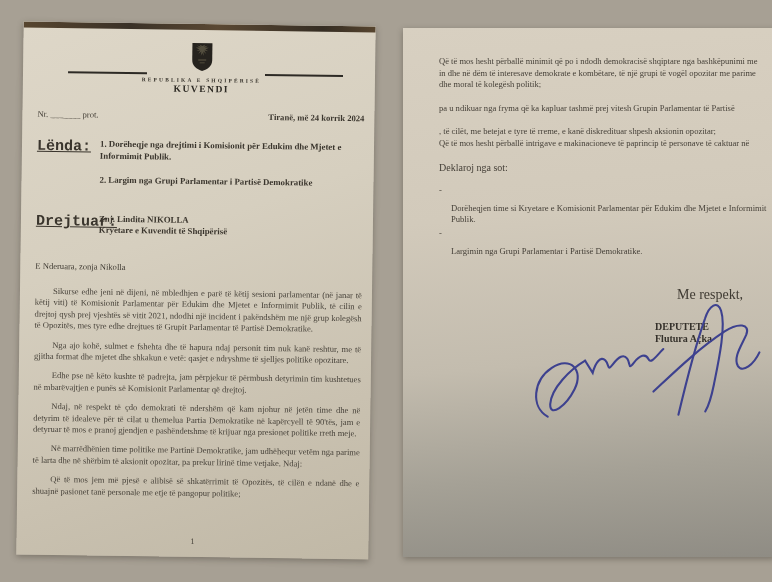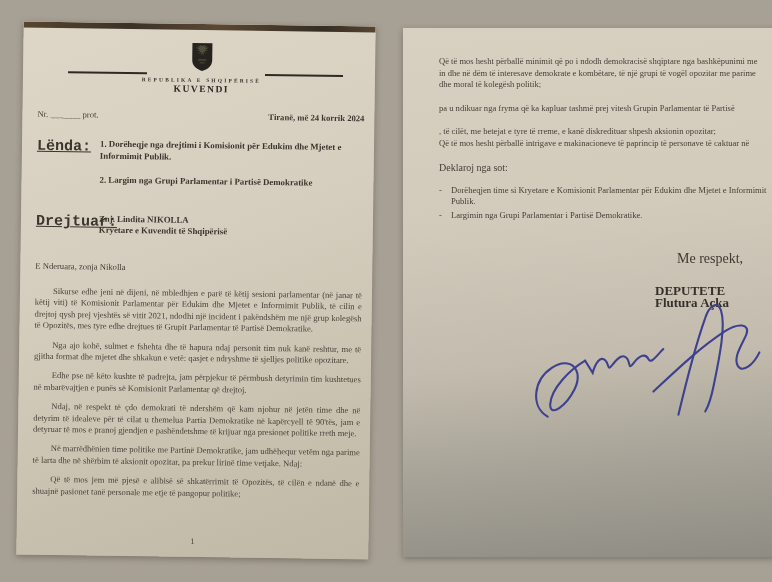--- a/index.html
+++ b/index.html
@@ -44,23 +44,23 @@
     background:linear-gradient(175deg,#d8d0c1 0%,#d2cabb 35%,#c3bcae 62%,#a5a196 82%,#8f8c84 100%);
     color:#3f3a32;
     padding-left:28px;
   }
   .p2-inner{padding:28px 6px 0 8px;position:relative;height:100%;box-sizing:border-box;}
   .p2-para{margin:0 0 12px 0;}
   .p2-line{font-size:8.55px;line-height:11.6px;white-space:nowrap;overflow:hidden;color:#443f37;}
   .declare-intro{font-size:10px;margin:1px 0 12px 0;color:#443f37;}
   .decl-item{display:flex;font-size:8.6px;line-height:11.6px;color:#443f37;margin-bottom:2px;}
   .decl-marker{flex:0 0 12px;color:#443f37;}
-  .decl-text{flex:1;}
+  .decl-text{flex:1;margin-top:18px;}
   .closing{margin-top:30px;margin-left:238px;font-size:14px;color:#3f3a32;}
-  .signer{margin-top:18px;margin-left:216px;font-size:13px;font-weight:bold;line-height:12px;color:#34302a;}
+  .signer{margin-top:18px;margin-left:216px;font-size:10px;font-weight:bold;line-height:12px;color:#34302a;}
   .signature-svg{position:absolute;left:92px;top:268px;pointer-events:none;}
 </style>
 </head>
 <body>
 
 <div class="photo page1">
   <div class="page1-topedge"></div>
   <div class="p1-inner">
 
     <div class="crest-wrap">

